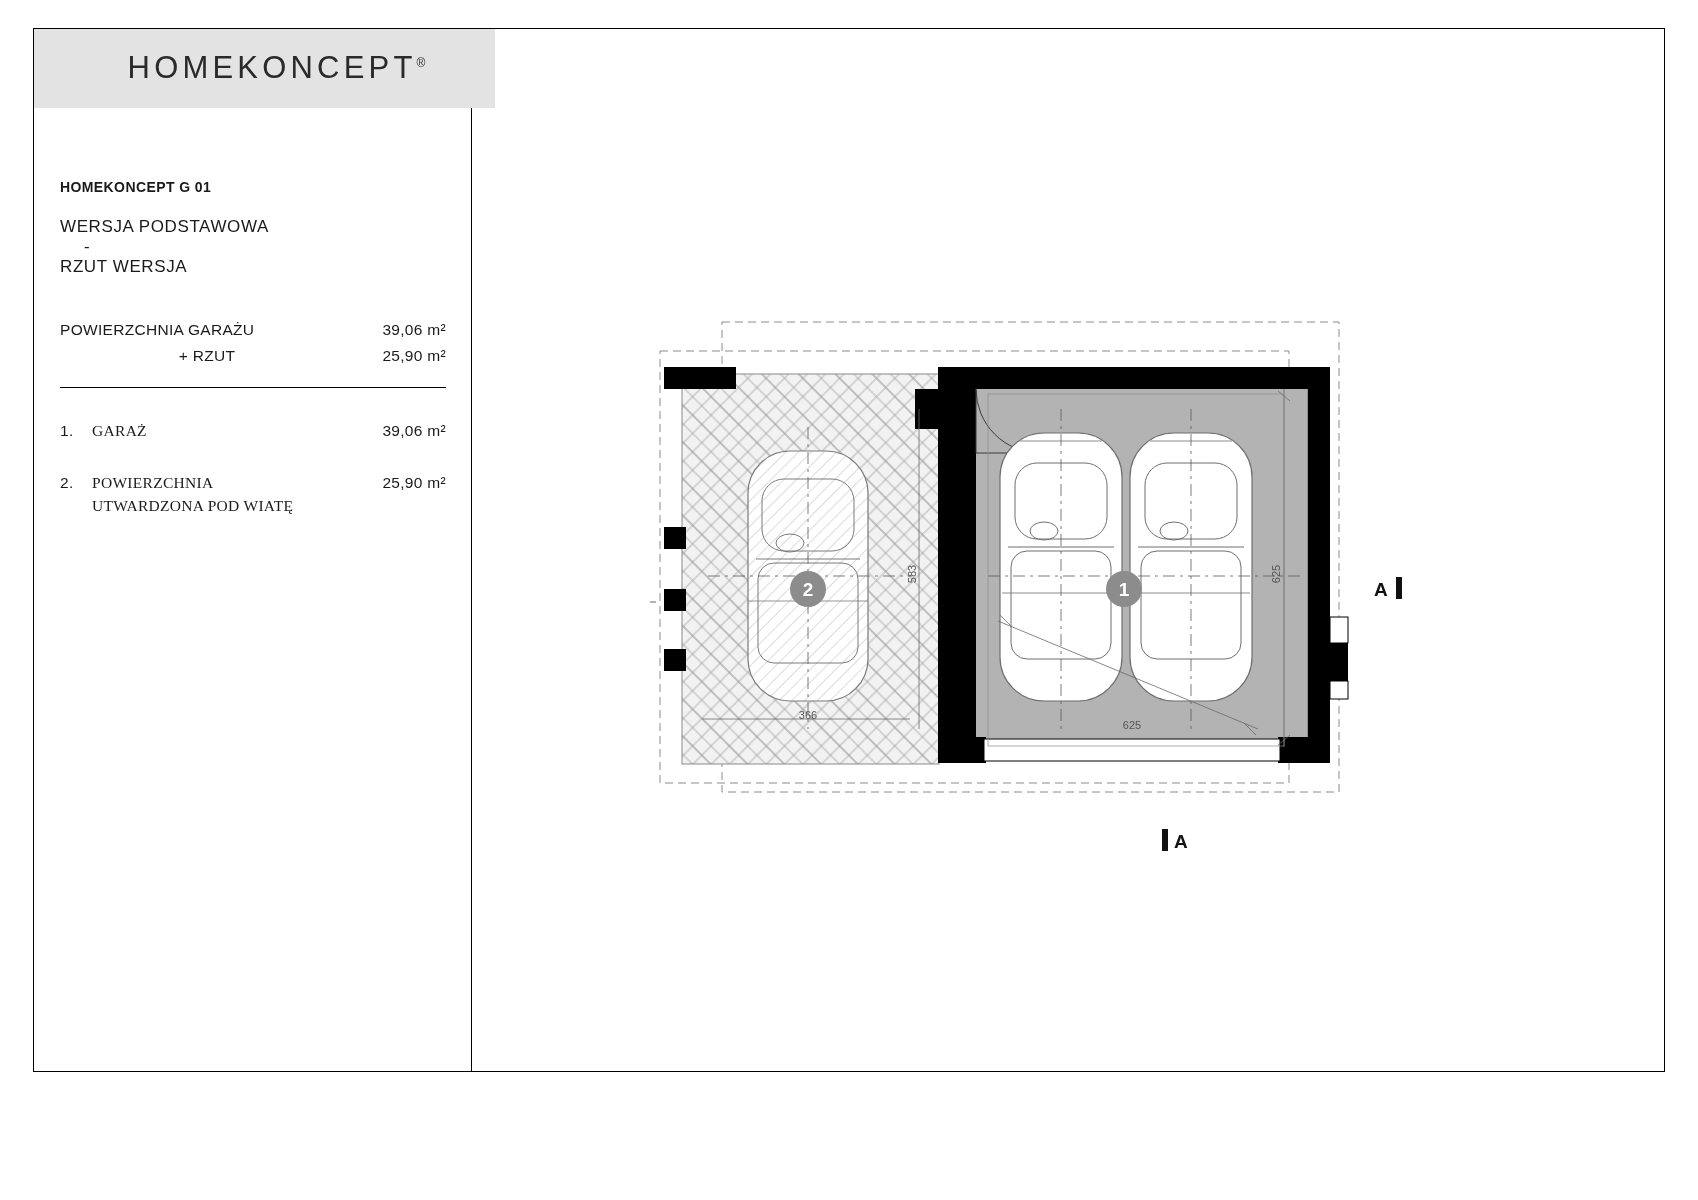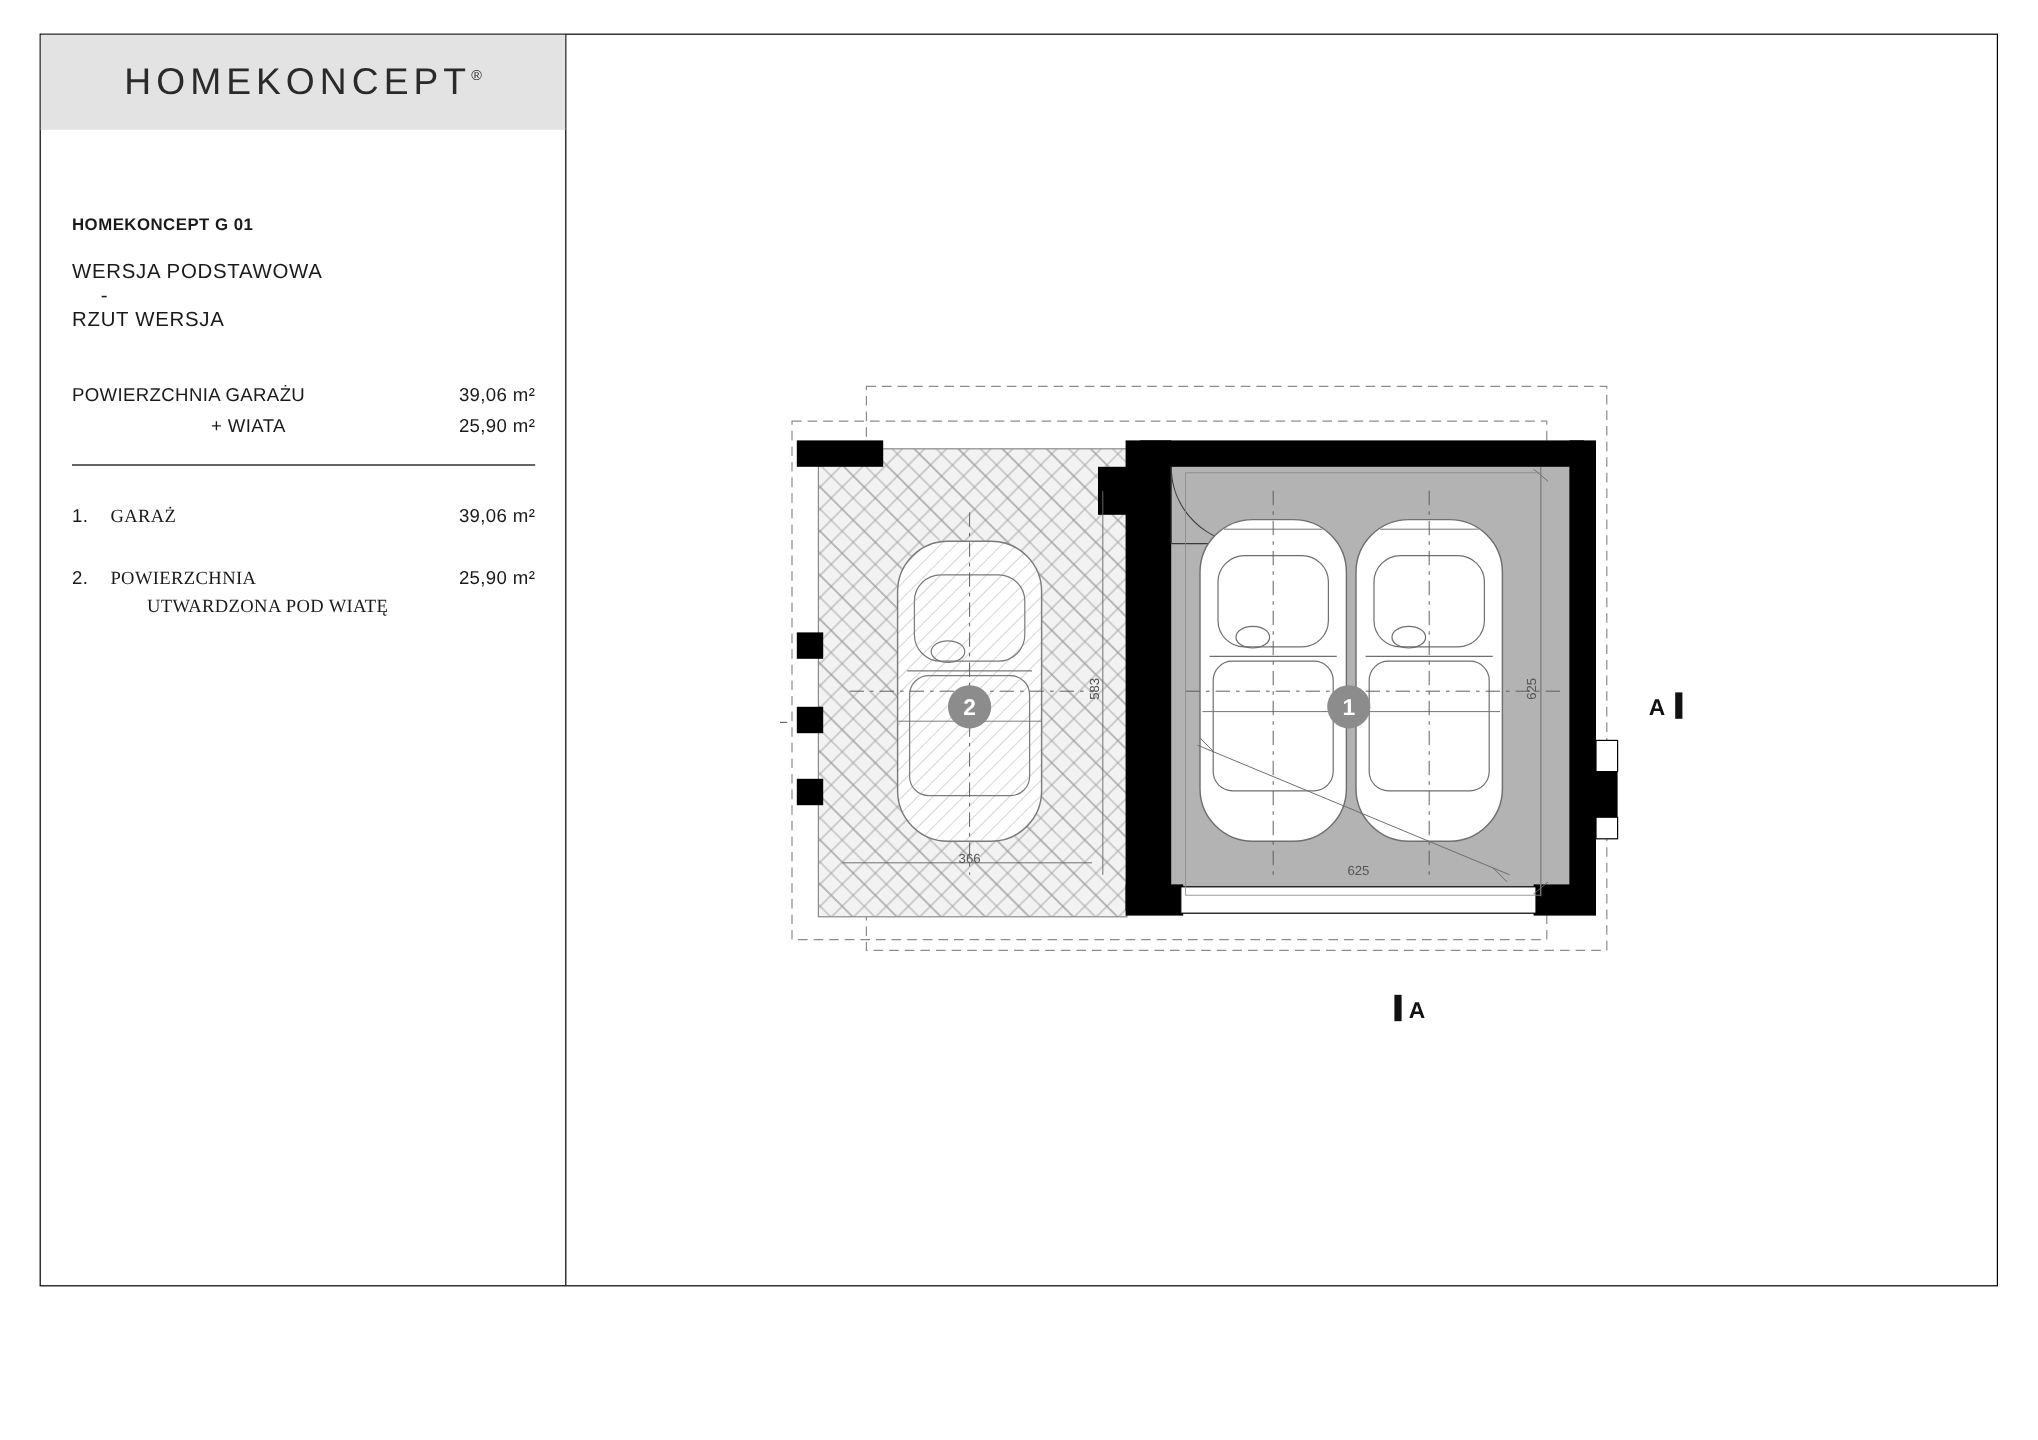--- a/index.html
+++ b/index.html
@@ -41,20 +41,21 @@
     position: absolute;
     left: 0;
     top: 0;
     width: 100%;
     height: 78px;
     background: #e3e3e3;
     border-bottom: 1px solid #e3e3e3;
     display: flex;
     align-items: center;
     justify-content: center;
+    padding-left: 24px;
   }
   .logo-text {
     font-size: 31px;
     letter-spacing: 4.2px;
     font-weight: 400;
     color: #2a2a2a;
     white-space: nowrap;
   }
   .logo-reg {
     font-size: 12px;
@@ -106,21 +107,21 @@
 
   .room-row {
     display: flex;
     font-size: 15.5px;
     letter-spacing: 0.3px;
     margin-top: 34px;
   }
   .room-row .num { width: 32px; }
   .room-row .name { flex: 1; font-family: Liberation Serif, serif; }
   .room-row .val { text-align: right; min-width: 92px; }
-  .room-row .name .l2 { display: block; margin-top: 5px; text-align: center;}
+  .room-row .name .l2 { display: block; margin-top: 5px;}
 
   
   .drawing {
     position: absolute;
     left: 438px;
     top: 0;
     right: 0;
     bottom: 0;
   }
   .drawing svg { display: block; }
@@ -163,21 +164,21 @@
         <span class="s2">-</span>
         <span class="s3">RZUT WERSJA</span>
       </div>
 
       <div class="area-row">
         <span class="lbl">POWIERZCHNIA GARAŻU</span>
         <span class="val">39,06 m²</span>
       </div>
 
       <div class="area-row">
-        <span class="lbl" style="margin-left:auto;margin-right:auto">+ WIATA</span>
+        <span class="lbl" style="margin-left:auto;margin-right:auto">+ RZUT</span>
         <span class="val">25,90 m²</span>
       </div>
 
       <div class="rule"></div>
 
       <div class="room-row">
         <span class="num">1.</span>
         <span class="name">GARAŻ</span>
         <span class="val">39,06 m²</span>
       </div>

